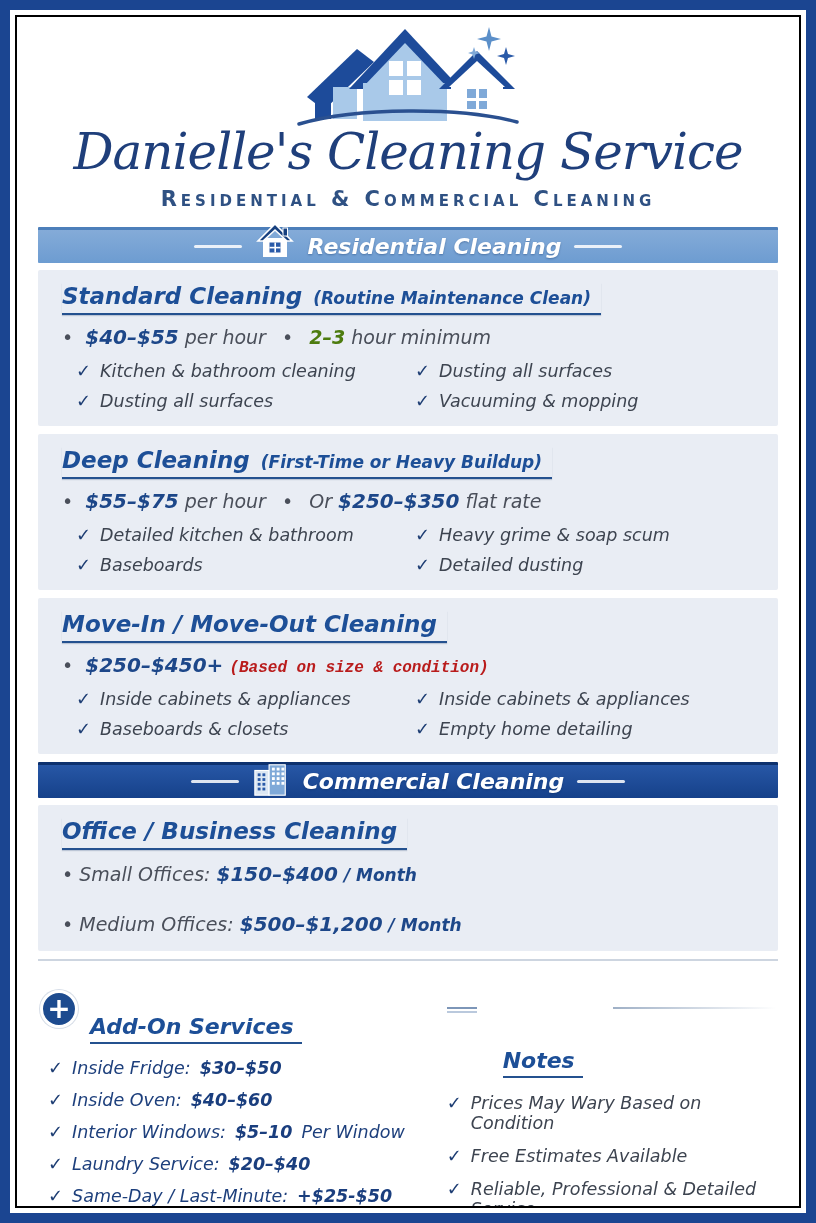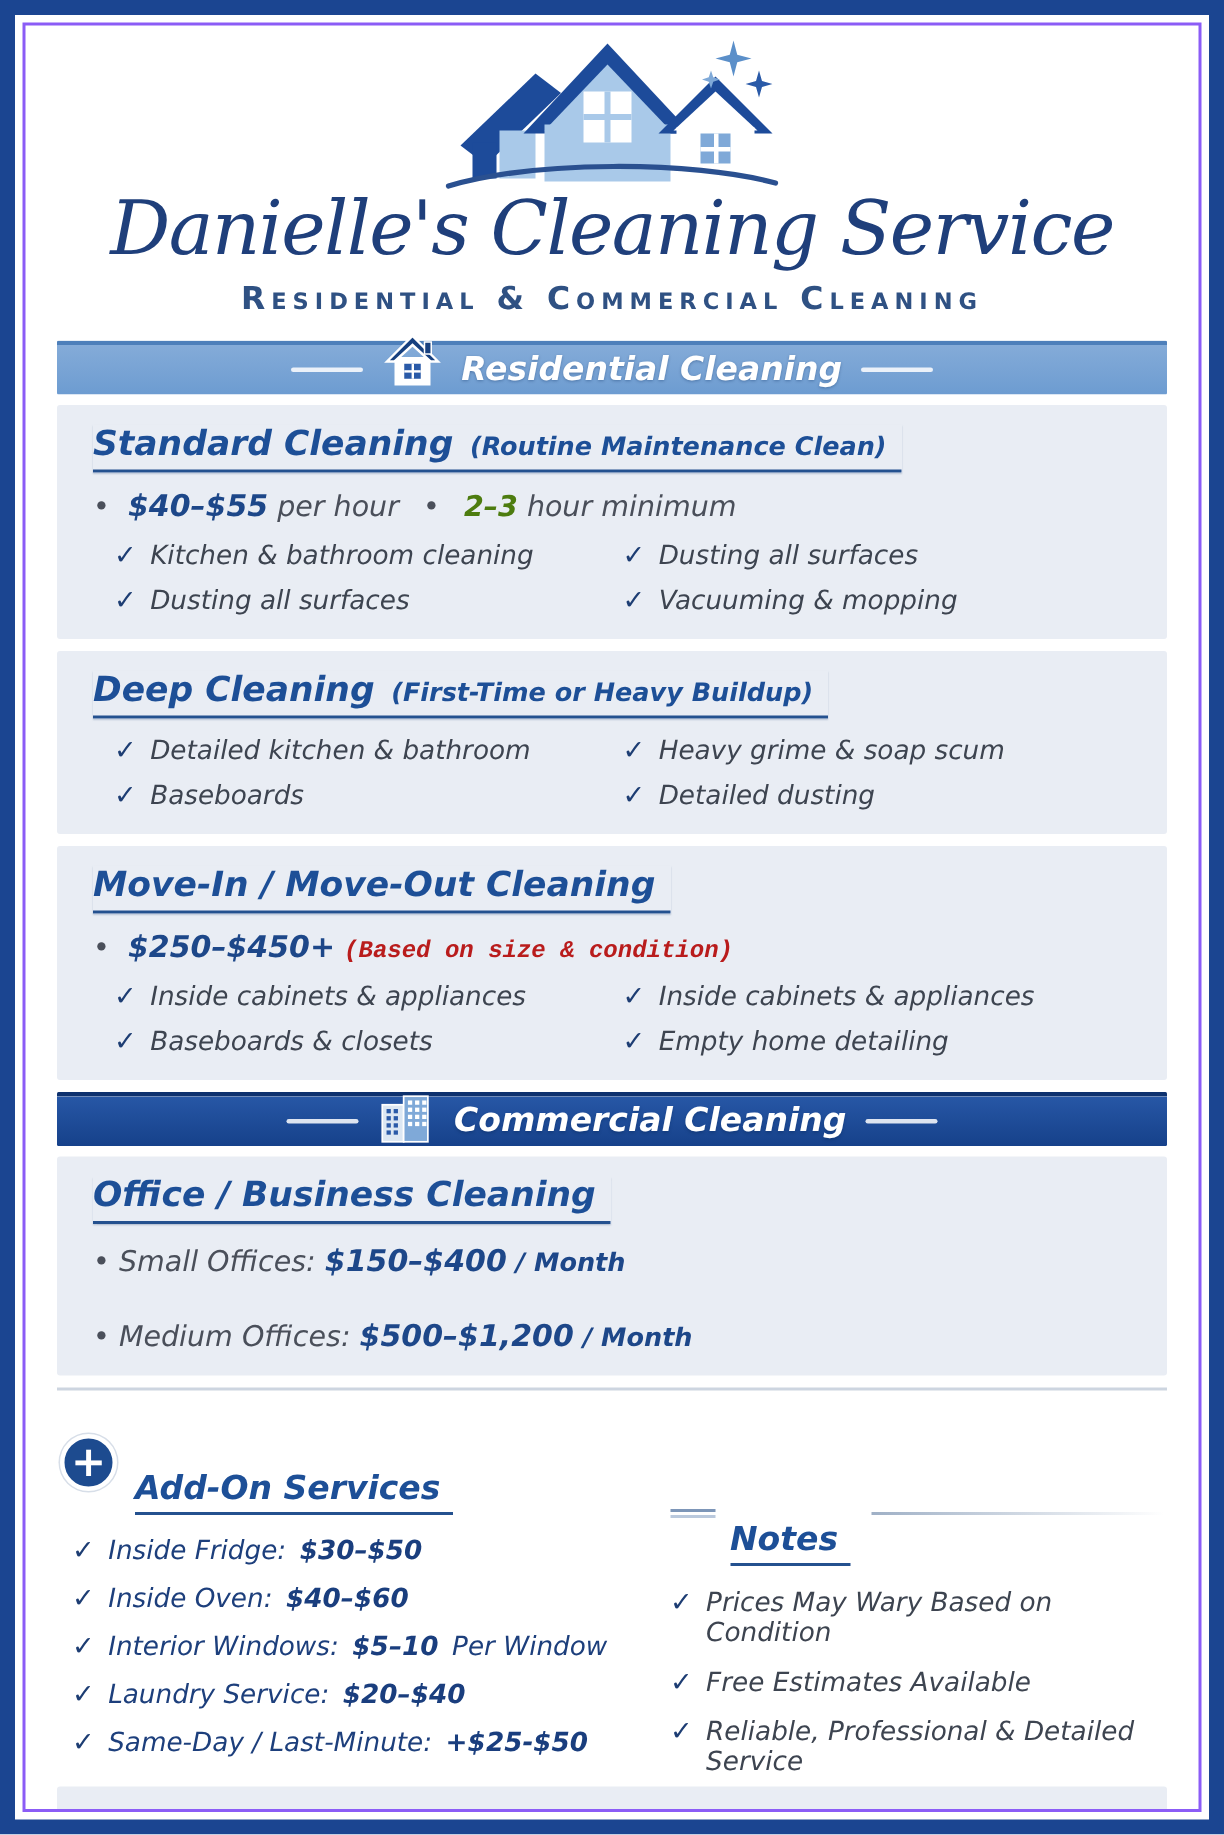--- a/index.html
+++ b/index.html
@@ -1,18 +1,18 @@
 <!DOCTYPE html>
 <html><head>
 <meta charset="utf-8">
 <style>
   * { margin:0; padding:0; box-sizing:border-box; }
   body { width:816px; font-family:"DejaVu Sans","Liberation Sans",sans-serif; background:#fff; }
   .frame { width:816px; height:1223px; border:10px solid #1b4591; background:#fff; padding:5px; }
-  .inner { height:100%; border:2px solid #8b5cf6; background:#fff; padding:4px 21px 0; overflow:hidden; }
+  .inner { height:100%; border:2px solid #000000; background:#fff; padding:4px 21px 0; overflow:hidden; }
 
   
   .header { text-align:center; padding-top:4px; }
   .logo-svg { display:block; margin:0 auto; }
   .brand-title {
     font-family:"DejaVu Serif","Liberation Serif",serif; font-style:italic;
     font-size:50px; color:#1f3f7b; line-height:1.02; margin-top:-2px; letter-spacing:-1px;
   }
   .brand-tagline {
     margin-top:9px; font-variant:small-caps; letter-spacing:4px;
@@ -61,21 +61,21 @@
   .addons-head { display:flex; align-items:center; gap:12px; }
   .plus-circle { width:38px; height:38px; border-radius:50%; background:#1d4b8f; border:3px solid #fff;
     box-shadow:0 0 0 1px #d7dee8; color:#fff; font-size:28px; font-weight:bold; line-height:32px;
     text-align:center; font-style:normal; }
   .addons-title, .notes-title { display:inline-block; font-size:22px; font-weight:bold; font-style:italic;
     color:#1d4f97; border-bottom:2px solid #24518f; padding:0 8px 3px 0;margin-top:41px; }
   .addon-list { margin-top:13px; display:flex; flex-direction:column; gap:11px; padding-left:8px; }
   .addon-row { display:flex; align-items:baseline; gap:9px; font-size:17.5px; font-style:italic; color:#1d3f7c; }
   .addon-row .money { font-weight:bold; color:#1a3e7e; }
   .notes { flex:1; padding-top:34px; }
-  .notes-head { display:flex; align-items:center; gap:10px; }
+  .notes-head { display:flex; gap:26px; }
   .dash-double { width:30px; height:6px; border-top:2px solid #7d96b8; border-bottom:2px solid #bac9dd; }
   .notes-line { flex:1; height:2px; background:linear-gradient(to right,#9fb0c6,rgba(175,190,210,0)); margin-left:4px; }
   .notes-list { margin-top:14px; display:flex; flex-direction:column; gap:12px; }
 
   
   .book-panel { background:#e9edf4; border-radius:2px; padding:10px 20px 18px; text-align:center; }
   .book-row { display:flex; align-items:center; justify-content:center; gap:18px; }
   .book-line { width:105px; height:2px; background:linear-gradient(to right,rgba(140,155,180,0),#8a9ab2,rgba(140,155,180,0)); }
   .book-script { font-family:"DejaVu Serif","Liberation Serif",serif; font-style:italic;
     font-size:46px; color:#1f3f7b; letter-spacing:-1px; }
@@ -163,20 +163,29 @@
           <span class="check">✓</span>
           <span class="check-text">Vacuuming &amp; mopping</span>
         </div>
       </div>
     </div>
 
     <div class="panel">
       <div class="panel-title">
         <span class="main">Deep Cleaning</span>
         <span class="note">(First-Time or Heavy Buildup)</span>
+      </div>
+      <div class="price-line">
+        <span class="bullet">•</span>
+        <span class="money">$55–$75</span>
+        <span>per hour</span>
+        <span class="bullet mid-bullet">•</span>
+        <span>Or</span>
+        <span class="money">$250–$350</span>
+        <span>flat rate</span>
       </div>
       <div class="checklist">
         <div class="check-row">
           <span class="check">✓</span>
           <span class="check-text">Detailed kitchen &amp; bathroom</span>
         </div>
         <div class="check-row">
           <span class="check">✓</span>
           <span class="check-text">Heavy grime &amp; soap scum</span>
         </div>

